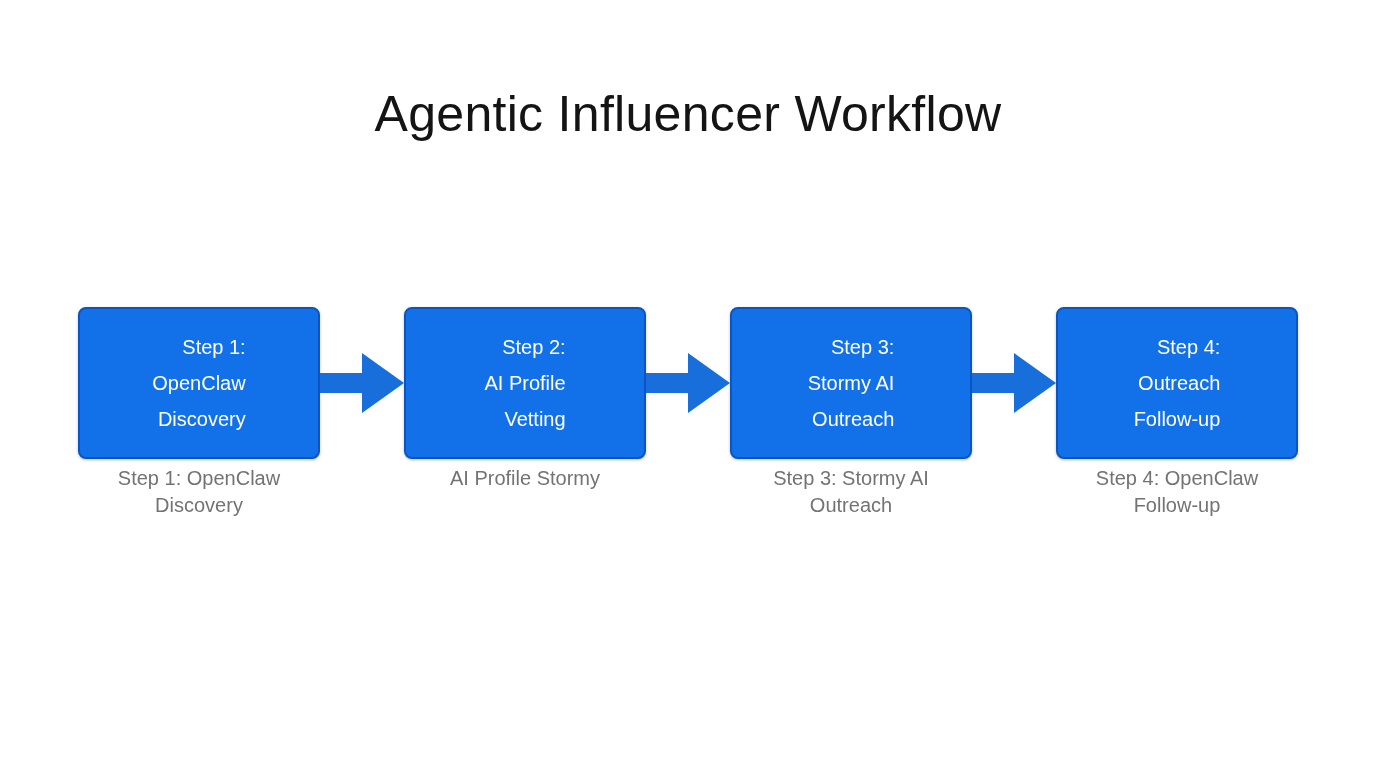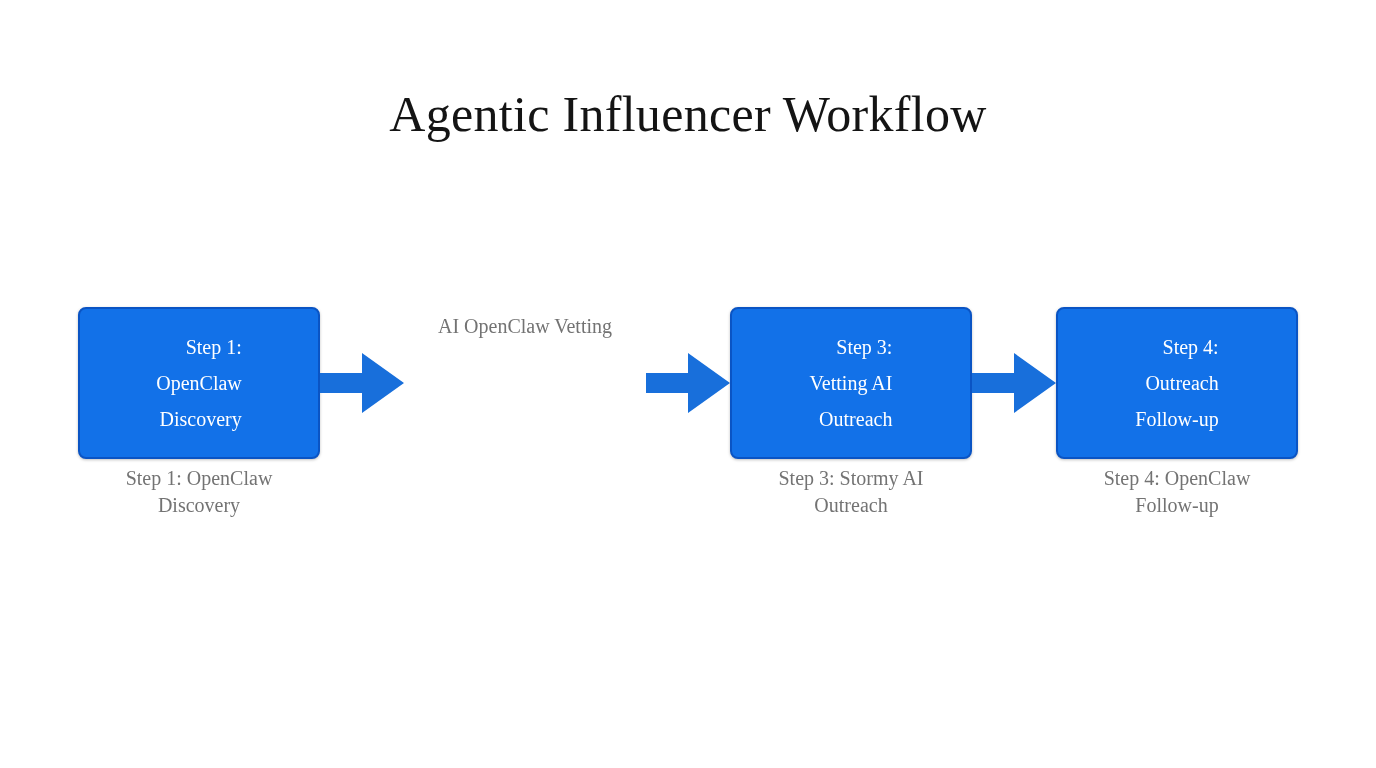--- a/index.html
+++ b/index.html
@@ -5,21 +5,21 @@
   html, body {
     margin: 0;
     padding: 0;
     background: #ffffff;
   }
   .canvas {
     position: relative;
     width: 1376px;
     height: 584px;
     background: var(--background, #ffffff);
-    font-family: Liberation Serif, serif;
+    font-family: Liberation Sans, sans-serif;
     overflow: hidden;
   }
   .title {
     position: absolute;
     top: 86px;
     left: 0;
     width: 100%;
     text-align: center;
     font-size: 50px;
     line-height: 1.15;
@@ -96,33 +96,38 @@
 Discovery</div>
     </div>
 
     <div class="arrow">
       <svg viewBox="0 0 84 64" xmlns="http://www.w3.org/2000/svg">
         <polygon points="0,22 42,22 42,2 84,32 42,62 42,42 0,42"></polygon>
       </svg>
     </div>
 
     <div class="step">
-      <div class="caption">AI OpenClaw Vetting</div>
+      <div class="node">
+        <div class="node-label">Step 2:
+AI Profile
+Vetting</div>
+      </div>
+      <div class="caption">AI Profile Stormy</div>
     </div>
 
     <div class="arrow">
       <svg viewBox="0 0 84 64" xmlns="http://www.w3.org/2000/svg">
         <polygon points="0,22 42,22 42,2 84,32 42,62 42,42 0,42"></polygon>
       </svg>
     </div>
 
     <div class="step">
       <div class="node">
         <div class="node-label">Step 3:
-Vetting AI
+Stormy AI
 Outreach</div>
       </div>
       <div class="caption">Step 3: Stormy AI
 Outreach</div>
     </div>
 
     <div class="arrow">
       <svg viewBox="0 0 84 64" xmlns="http://www.w3.org/2000/svg">
         <polygon points="0,22 42,22 42,2 84,32 42,62 42,42 0,42"></polygon>
       </svg>

